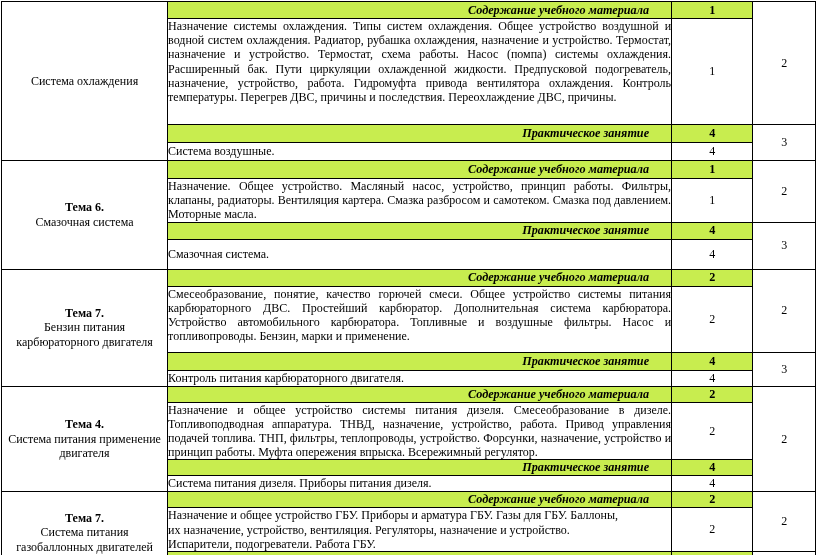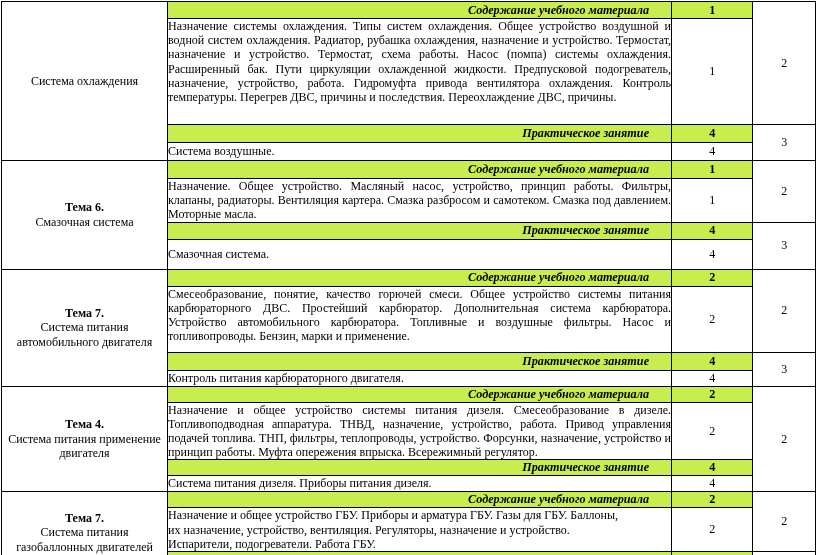--- a/index.html
+++ b/index.html
@@ -131,21 +131,21 @@
       <td class="total" rowspan="2">3</td>
     </tr>
     <tr style="height:30px">
       <td class="item">Смазочная система.</td>
       <td class="hours">4</td>
     </tr>
 
     <tr style="height:17px">
       <td class="topic" rowspan="4">
         <div class="t-num">Тема 7.</div>
-        <div>Система питания автомобильного двигателя</div>
+        <div>Бензин питания карбюраторного двигателя</div>
       </td>
       <td class="hl lbl">Содержание учебного материала</td>
       <td class="hl num">2</td>
       <td class="total" rowspan="2">2</td>
     </tr>
     <tr style="height:66px">
       <td class="content">Смесеобразование, понятие, качество горючей смеси. Общее устройство системы питания карбюраторного ДВС. Простейший карбюратор. Дополнительная система карбюратора. Устройство автомобильного карбюратора. Топливные и воздушные фильтры. Насос и топливопроводы. Бензин, марки и применение.</td>
       <td class="hours">2</td>
     </tr>
     <tr style="height:18px">

